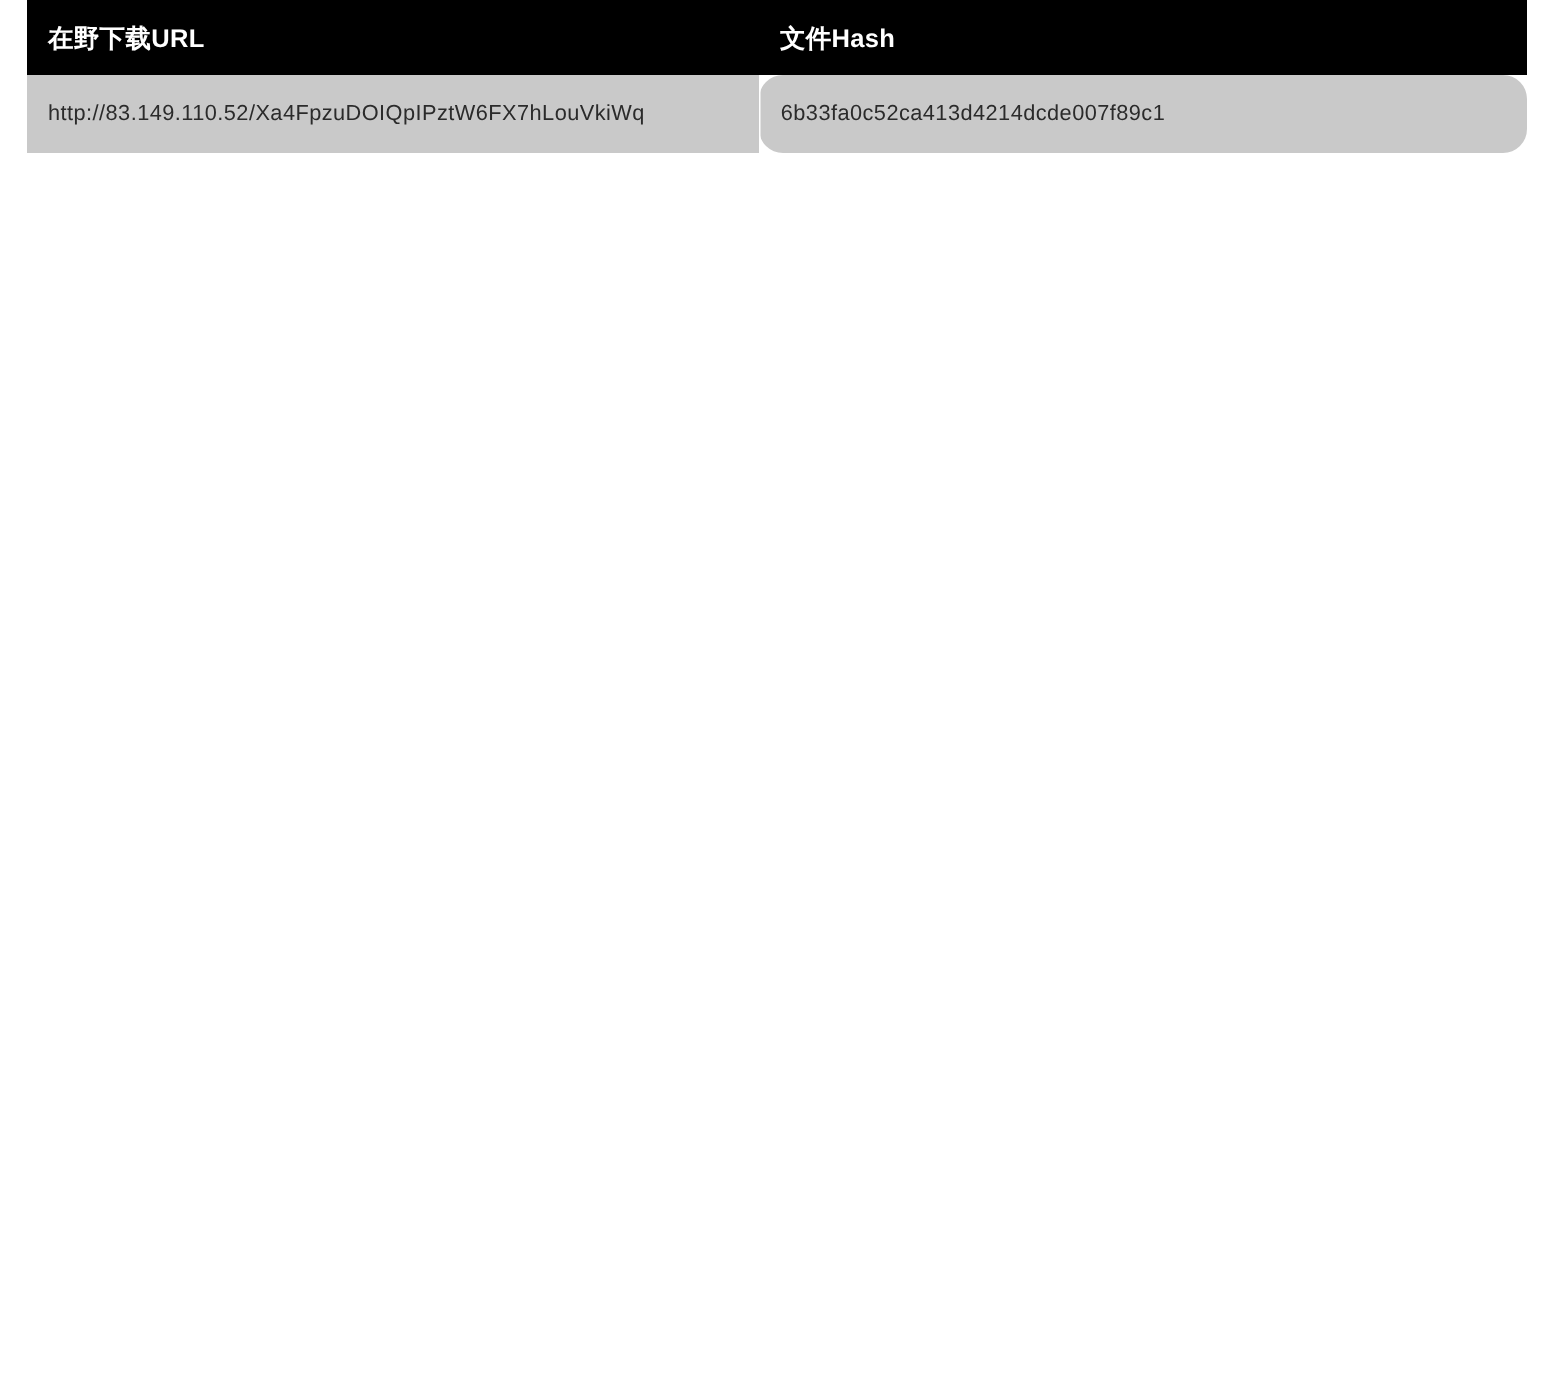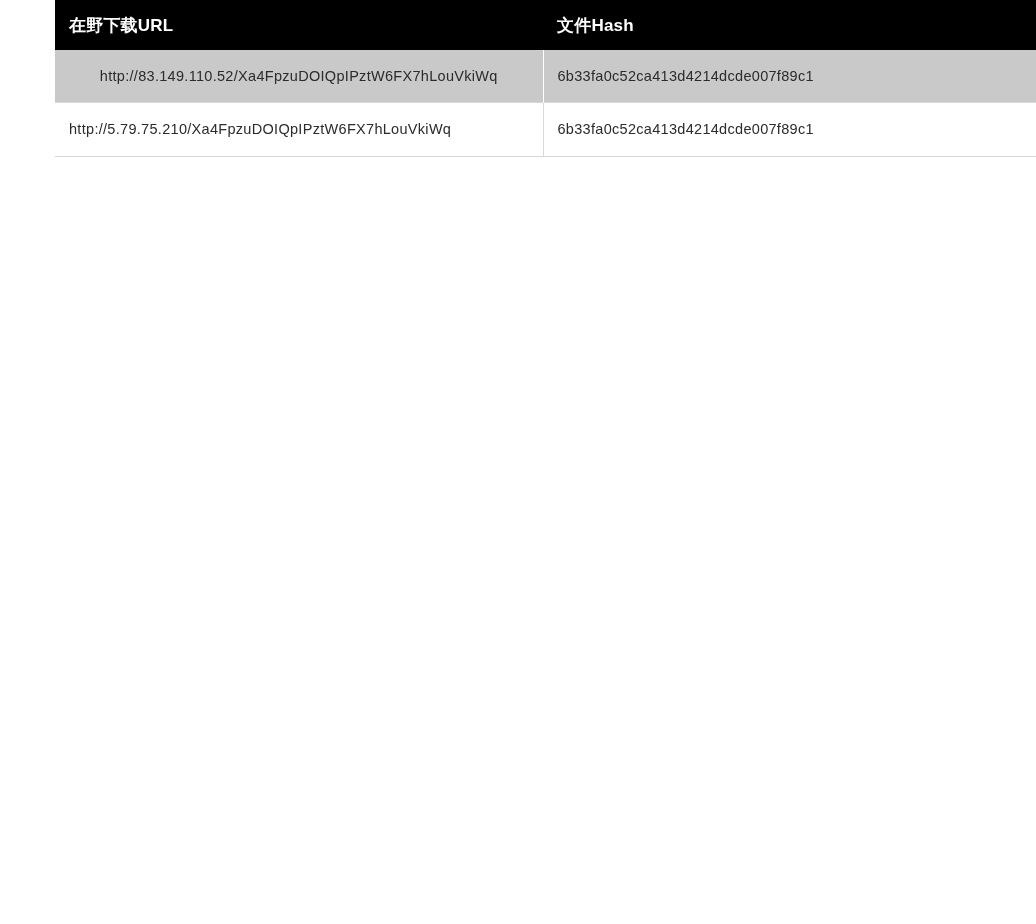--- a/index.html
+++ b/index.html
@@ -8,21 +8,20 @@
     background: #ffffff;
   }
   body {
     width: 1036px;
     height: 924px;
     font-family: "Liberation Sans", sans-serif;
     overflow: hidden;
   }
   .table-wrap {
     width: 884px;
-    padding-left: 37px;
   }
   table.data-table {
     border-collapse: collapse;
     width: 1000px;
     margin: 0 18px;
     table-layout: fixed;
   }
   table.data-table col.col-url { width: 488px; }
   table.data-table col.col-hash { width: 512px; }
 
@@ -43,35 +42,35 @@
     color: #2b2b2b;
     padding: 12px 14px;
     vertical-align: top;
     line-height: 1.95;
     word-break: break-all;
     border-right: 1px solid #ffffff;
     letter-spacing: 0.3px;
   }
   table.data-table tbody td:last-child {
     border-right: none;
+    border-radius: 16px;
   }
   table.data-table tbody tr.row-odd td {
     background: #c9c9c9;
   }
   table.data-table tbody tr.row-even td {
     background: #ffffff;
     border-bottom: 1px solid #d8d8d8;
     border-top: 1px solid #d8d8d8;
   }
   table.data-table tbody tr.row-even td:first-child {
     border-right: 1px solid #d8d8d8;
   }
   table.data-table tbody tr.row-odd td:first-child {
     border-right: 1px solid #ffffff;
-    text-align: center;
   }
 </style>
 </head>
 <body>
 
 <div class="table-wrap">
   <table class="data-table">
     <colgroup>
       <col class="col-url">
       <col class="col-hash">
@@ -80,19 +79,15 @@
       <tr>
         <th>在野下载URL</th>
         <th>文件Hash</th>
       </tr>
     </thead>
     <tbody>
       <tr class="row-odd">
         <td>http://83.149.110.52/Xa4FpzuDOIQpIPztW6FX7hLouVkiWq</td>
         <td>6b33fa0c52ca413d4214dcde007f89c1</td>
       </tr>
-      <tr class="row-even">
-        <td>http://5.79.75.210/Xa4FpzuDOIQpIPztW6FX7hLouVkiWq</td>
-        <td>6b33fa0c52ca413d4214dcde007f89c1</td>
-      </tr>
     </tbody>
   </table>
 </div>
 
 </body></html>

